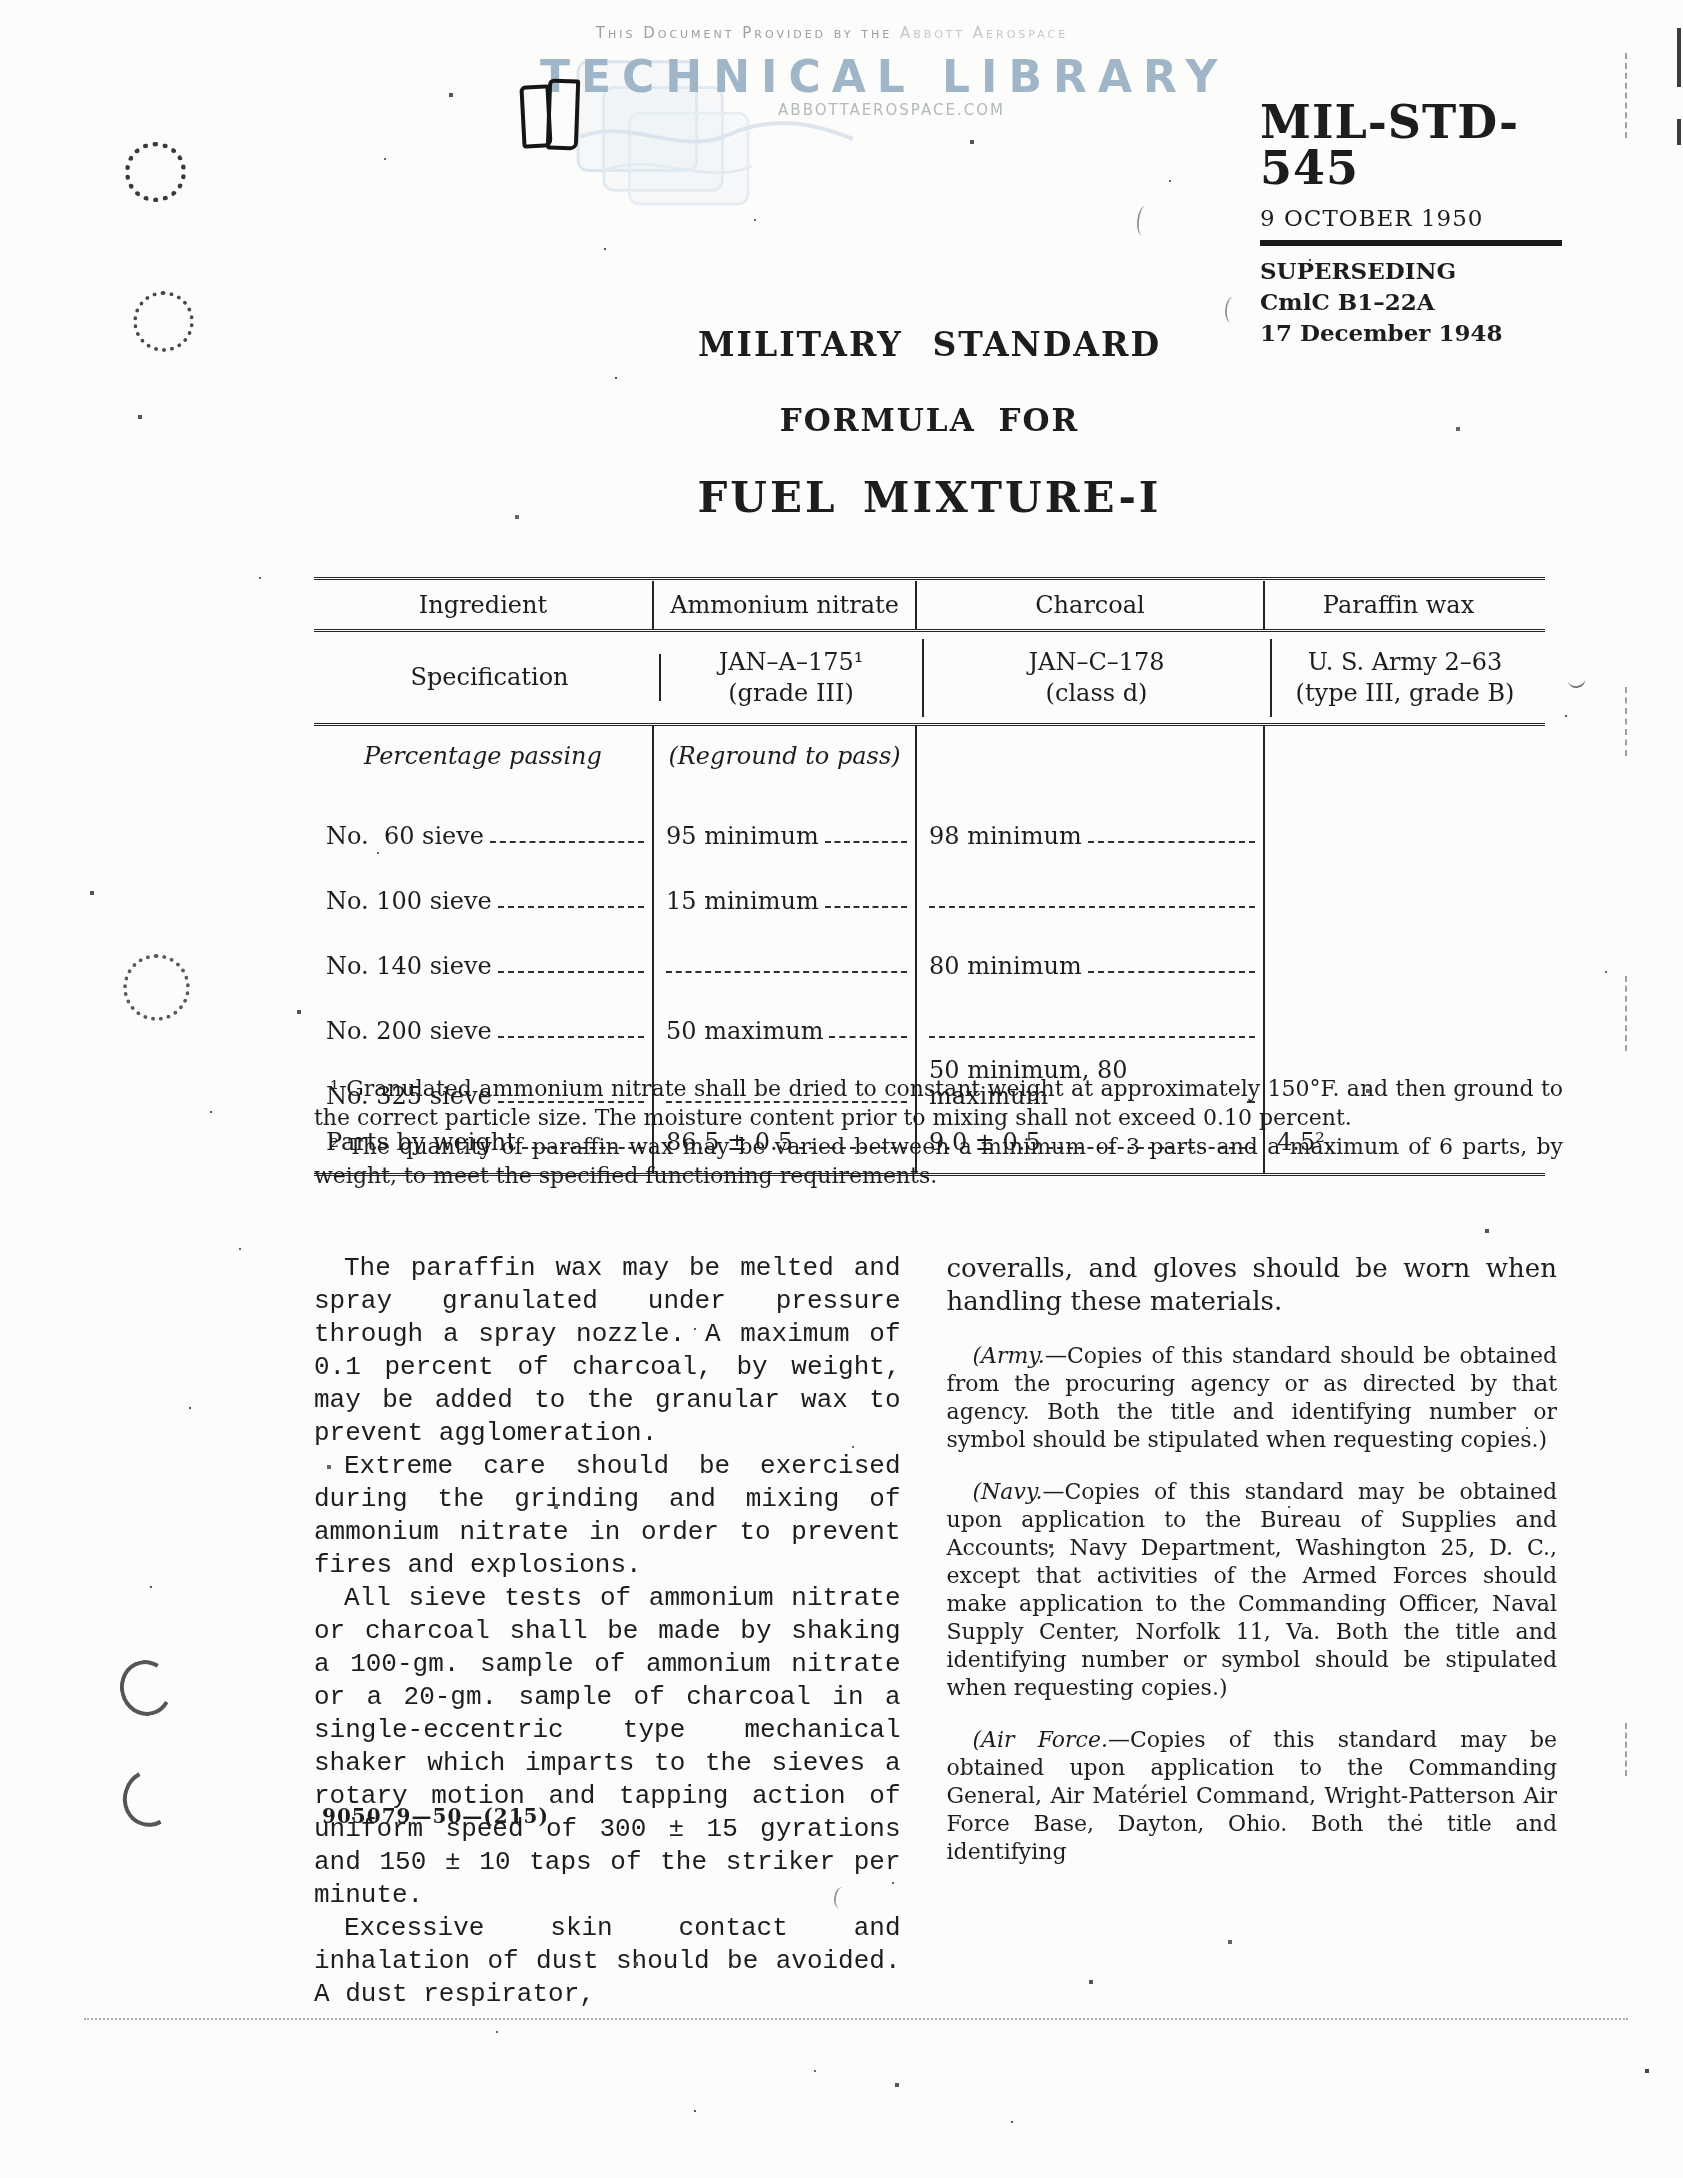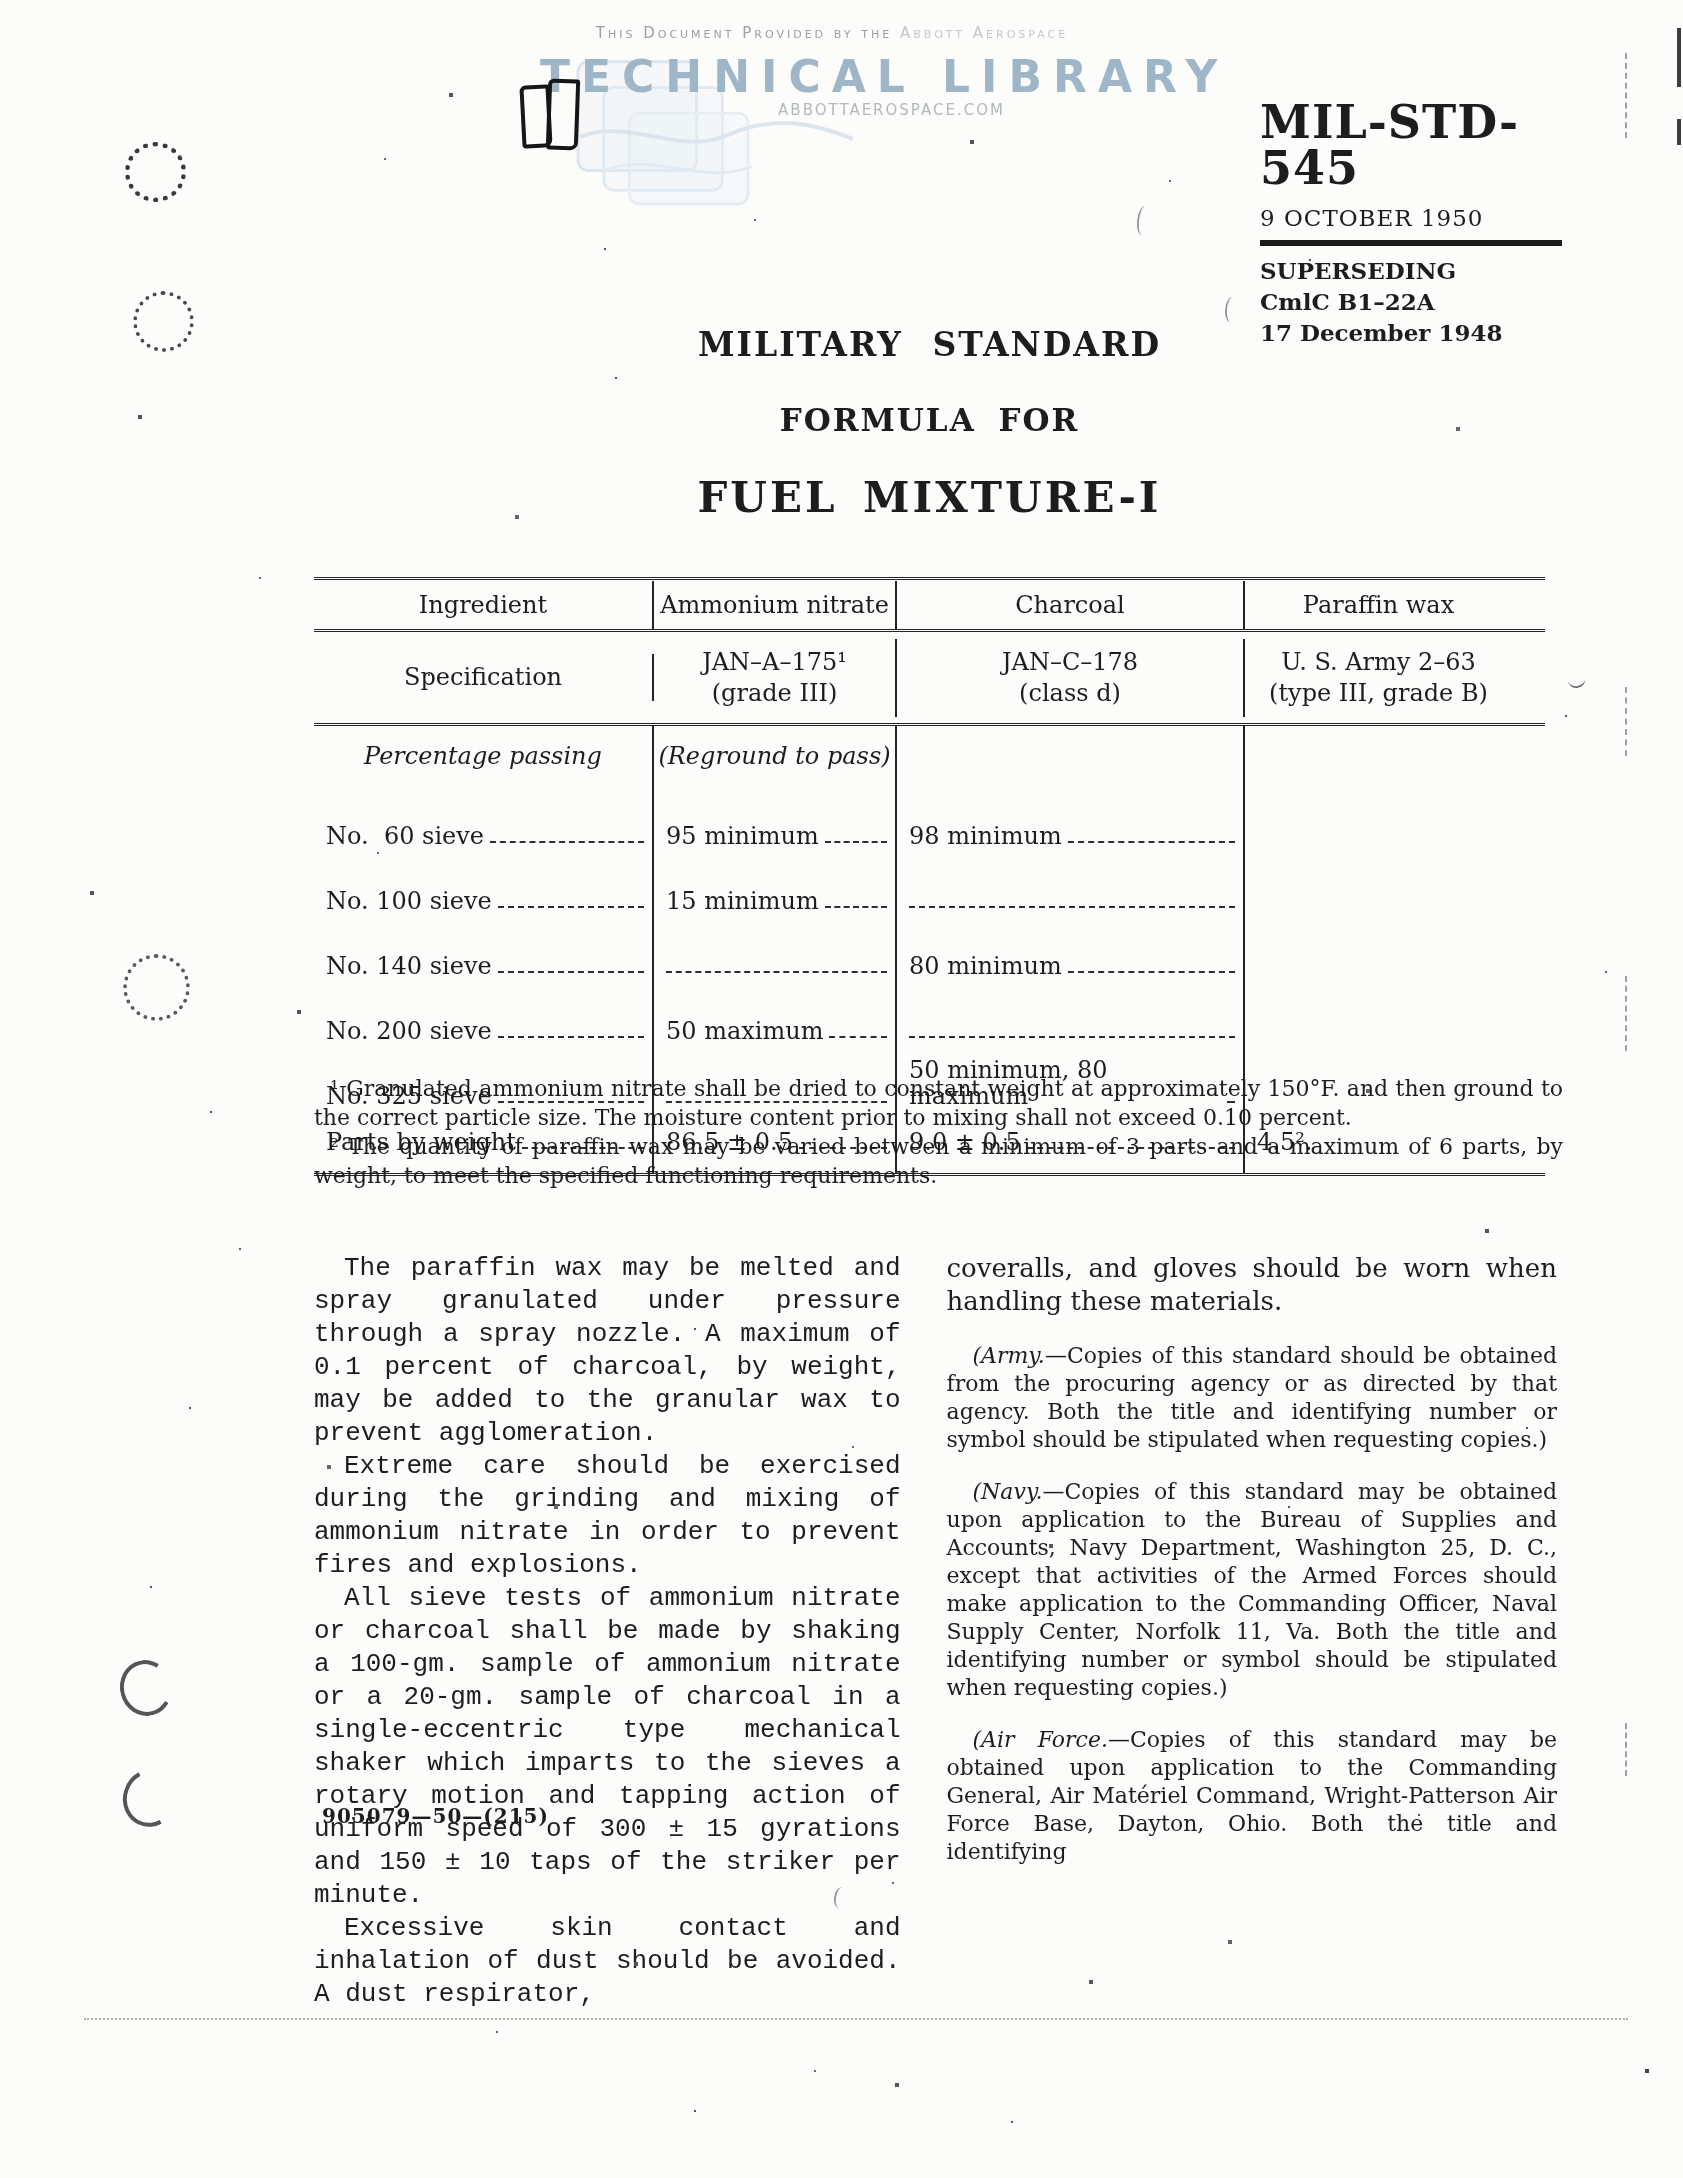--- a/index.html
+++ b/index.html
@@ -28,27 +28,27 @@
   
   .doc-title{position:absolute;left:314px;width:1231px;text-align:center;font-weight:bold;}
   .title1{top:325px;font-size:33px;letter-spacing:2px;word-spacing:16px;}
   .title2{top:402px;font-size:31px;letter-spacing:2px;word-spacing:10px;}
   .title3{top:473px;font-size:42px;letter-spacing:3px;word-spacing:8px;}
 
   
   .mtable{position:absolute;left:314px;top:577px;width:1231px;font-size:24px;}
   .trow{display:flex;box-sizing:border-box;}
   .cell{box-sizing:border-box;}
-  .c1{width:340px;} .c2{width:243px;} .c3{width:348px;} .c4{width:267px;}
+  .c1{width:340px;} .c2{width:263px;} .c3{width:348px;} .c4{width:267px;}
   .vr{border-right:2px solid #242424;}
   .hline-top{border-top:3px double #242424;}
   .hline-bot{border-bottom:3px double #242424;}
   .head-row{min-height:55px;align-items:center;}
   .head-row .cell{text-align:center;padding:10px 4px;}
-  .spec-row{min-height:94px;align-items:center;}
+  .spec-row{min-height:94px;align-items:center;justify-content:center;}
   .spec-row .cell{text-align:center;padding:8px 4px;line-height:31px;}
   .particle-row{min-height:63px;align-items:center;}
   .particle-row .note-cell{flex:1;text-align:center;padding:14px 6px;}
   .sieve-block{align-items:stretch;}
   .sieve-col{padding-top:8px;padding-bottom:4px;}
   .col-head{height:50px;text-align:center;font-style:italic;padding-top:8px;box-sizing:border-box;}
   .s-row{height:28px;display:flex;align-items:flex-end;padding:0 6px 0 12px;box-sizing:border-box;margin-top:37px;}
   .s-row .pre{white-space:pre-wrap;}
   .s-row span{line-height:26px;}
   .lead{flex:1;border-bottom:2px dashed #2e2e2e;margin:0 2px 6px 6px;min-width:8px;}

